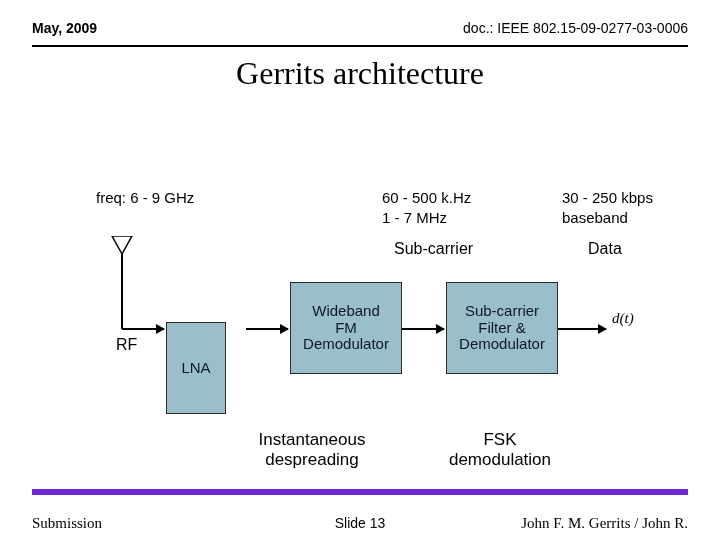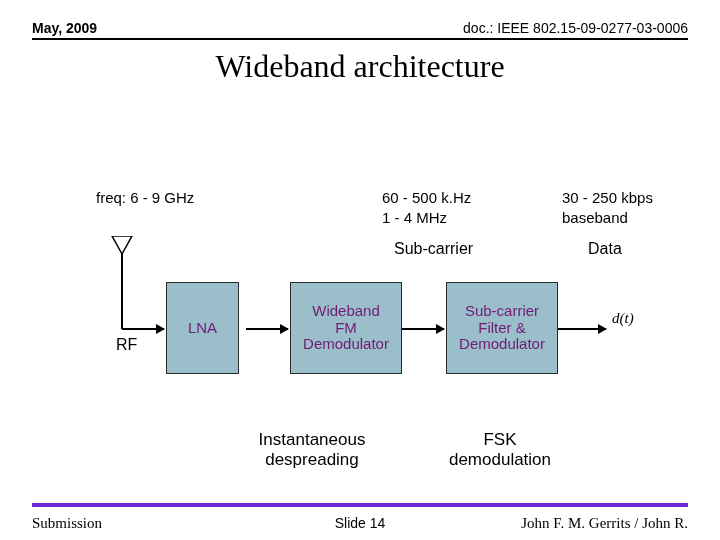--- a/index.html
+++ b/index.html
@@ -1,52 +1,52 @@
 <!DOCTYPE html>
 <html><head>
 <meta charset="utf-8">
 <style>
   * { box-sizing: border-box; margin: 0; padding: 0; }
   html, body { width: 720px; height: 540px; font-family: Arial, Helvetica, sans-serif; background: #fff; color: #000; }
   .slide { width: 720px; height: 540px; position: relative; padding: 20px 32px 12px 32px; }
-  .hdr { display: flex; justify-content: space-between; align-items: flex-end; border-bottom: 2px solid #000; padding-bottom: 2px; }
+  .hdr { display: flex; justify-content: space-between; align-items: flex-end; border-bottom: 2px solid #000; padding-bottom: 9px; }
   .hdr .date { font-weight: bold; font-size: 14px; }
   .hdr .doc { font-weight: normal; font-size: 14px; }
   .title { font-family: "Times New Roman", Times, serif; font-size: 32px; text-align: center; margin-top: 8px; }
   .annot { position: absolute; font-size: 15px; line-height: 1.35; }
   .annot2 { position: absolute; font-size: 16px; }
   .subtxt { position: absolute; font-size: 17px; text-align: center; }
   .rf { position: absolute; font-size: 16px; margin-left: 40px; }
   .diagram { position: absolute; left: 86px; top: 270px; width: 560px; height: 120px; }
   .arrow { position: absolute; top: 58px; height: 2px; background: #000; }
   .arrow::after { content: ""; position: absolute; right: -1px; top: -4px; border-left: 9px solid #000; border-top: 5px solid transparent; border-bottom: 5px solid transparent; }
   .ant-base { position: absolute; }
-  .blk { position: absolute; top: 12px; height: 92px; background: #9bbfca; border: 1px solid #2a2a2a; display: flex; align-items: center; justify-content: center; text-align: center; font-family: Arial, sans-serif; font-size: 15px; color: #701a75; padding: 4px; line-height: 1.1; }
+  .blk { position: absolute; top: 12px; height: 92px; background: #9bbfca; border: 1px solid #2a2a2a; display: flex; align-items: center; justify-content: center; text-align: center; font-family: Arial, sans-serif; font-size: 15px; color: #0f172a; padding: 4px; line-height: 1.1; }
   .out { position: absolute; font-style: italic; font-family: "Times New Roman", serif; font-size: 15px; }
-  .ftr { position: absolute; left: 32px; right: 32px; bottom: 8px; border-top: 4px solid #6d28d9; padding-top: 8px; display: flex; justify-content: space-between; align-items: flex-start; font-family: "Times New Roman", Times, serif; font-size: 15px; }
+  .ftr { position: absolute; left: 32px; right: 32px; bottom: 8px; border-top: 6px solid #6d28d9; padding-top: 20px; display: flex; justify-content: space-between; align-items: flex-start; font-family: "Times New Roman", Times, serif; font-size: 15px; }
   .ftr .center { position: absolute; left: 0; right: 0; text-align: center; font-family: Arial, sans-serif; font-size: 14px; }
 </style>
 </head>
 <body>
 
 <div class="slide">
 
   <div class="hdr">
     <span class="date">May, 2009</span>
     <span class="doc">doc.: IEEE 802.15-09-0277-03-0006</span>
   </div>
 
-  <div class="title">Wideband architecture</div>
+  <div class="title">Gerrits architecture</div>
 
   <div class="annot" style="left:96px; top:188px;">
     <div>freq:  6 - 9 GHz</div>
   </div>
   <div class="annot" style="left:382px; top:188px;">
     <div>60 - 500 k.Hz</div>
-    <div>1 - 4 MHz</div>
+    <div>1 - 7 MHz</div>
   </div>
   <div class="annot" style="left:562px; top:188px;">
     <div>30 - 250 kbps</div>
     <div>baseband</div>
   </div>
 
   <div class="annot2" style="left:394px; top:240px;">Sub-carrier</div>
   <div class="annot2" style="left:588px; top:240px;">Data</div>
 
   <div class="rf" style="left:76px; top:336px;">RF</div>
@@ -57,21 +57,21 @@
       <line x1="12" y1="18" x2="12" y2="50" stroke="#000" stroke-width="2"></line>
       <polygon points="12,18 2,0 22,0" fill="none" stroke="#000" stroke-width="1.5"></polygon>
     </svg>
     <div class="ant-base" style="left:35px; top:16px; width:2px; height:43px; background:#000;"></div>
 
     <div class="arrow" style="left:36px;  width:42px;"></div>
     <div class="arrow" style="left:160px; width:42px;"></div>
     <div class="arrow" style="left:316px; width:42px;"></div>
     <div class="arrow" style="left:472px; width:48px;"></div>
 
-    <div class="blk" style="left:80px;  width:73px;">
+    <div class="blk" style="left:80px;  width:60px;margin-top:40px;">
         <span>LNA</span>
       </div>
     <div class="blk" style="left:204px; width:112px;">
         <span style="white-space:pre-line;">Wideband
 FM
 Demodulator</span>
       </div>
     <div class="blk" style="left:360px; width:112px;">
         <span style="white-space:pre-line;">Sub-carrier
 Filter &amp;
@@ -81,17 +81,17 @@
     <div class="out" style="left:526px; top:40px;">d(t)</div>
   </div>
 
   <div class="subtxt" style="left:420px; top:430px; width:160px; white-space:pre-line;">FSK
 demodulation</div>
   <div class="subtxt" style="left:232px; top:430px; width:160px; white-space:pre-line;">Instantaneous
 despreading</div>
 
   <div class="ftr">
     <span>Submission</span>
-    <span class="center">Slide 14</span>
+    <span class="center">Slide 13</span>
     <span style="margin-left:auto;">John F. M. Gerrits / John R.</span>
   </div>
 
 </div>
 
 </body></html>

